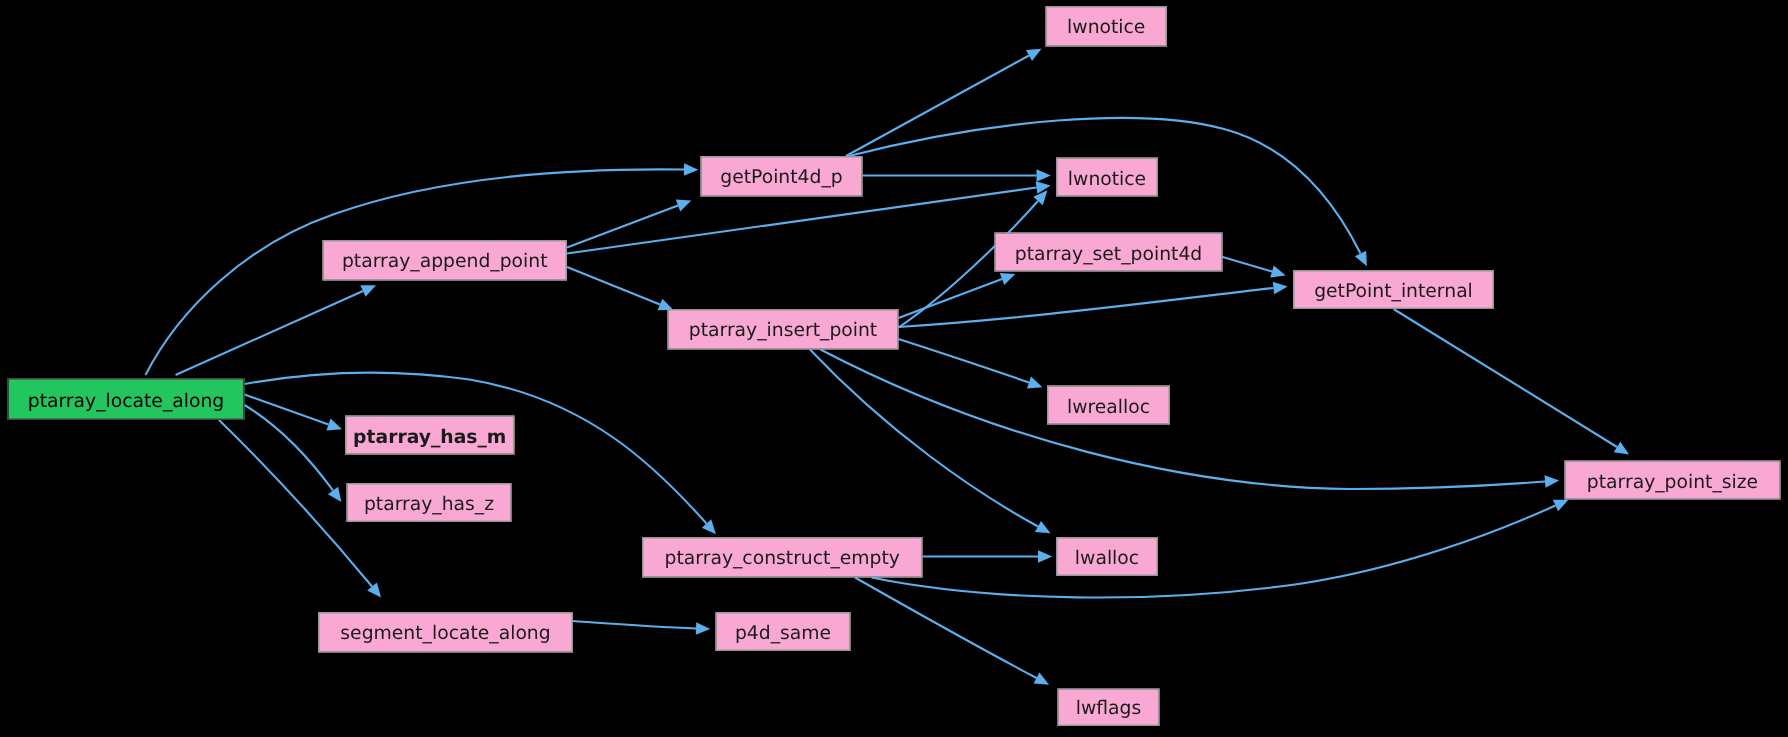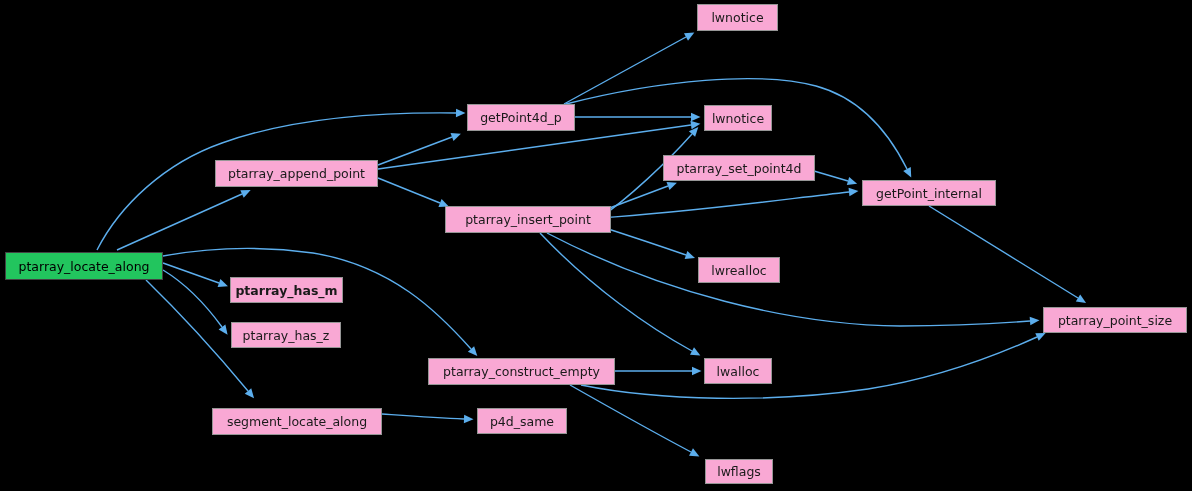--- a/index.html
+++ b/index.html
@@ -77,21 +77,21 @@
       </g>
   </svg>
   <div id="nodes-group">
       <div class="node highlighted" style="left: 5px; top: 252px; width: 158px; height: 28px;">ptarray_locate_along</div>
       <div class="node" style="left: 215px; top: 160px; width: 163px; height: 27px;">ptarray_append_point</div>
       <div class="node" style="left: 467px; top: 104px; width: 108px; height: 27px;">getPoint4d_p</div>
       <div class="node" style="left: 697px; top: 4px; width: 81px; height: 27px;">lwnotice</div>
       <div class="node" style="left: 704px; top: 105px; width: 68px; height: 26px;">lwnotice</div>
       <div class="node" style="left: 663px; top: 155px; width: 152px; height: 26px;">ptarray_set_point4d</div>
       <div class="node" style="left: 862px; top: 180px; width: 134px; height: 26px;">getPoint_internal</div>
-      <div class="node" style="left: 445px; top: 206px; width: 166px; height: 27px;">ptarray_insert_point</div>
+      <div class="node" style="left: 445px; top: 206px; width: 154px; height: 27px;">ptarray_insert_point</div>
       <div class="node" style="left: 698px; top: 257px; width: 82px; height: 26px;">lwrealloc</div>
       <div class="node" style="left: 1043px; top: 307px; width: 144px; height: 26px;">ptarray_point_size</div>
       <div class="node" style="left: 230px; top: 277px; width: 113px; height: 26px; font-weight: bold;">ptarray_has_m</div>
       <div class="node" style="left: 231px; top: 322px; width: 110px; height: 26px; text-align: center;">ptarray_has_z</div>
       <div class="node" style="left: 428px; top: 358px; width: 187px; height: 27px;">ptarray_construct_empty</div>
       <div class="node" style="left: 704px; top: 358px; width: 68px; height: 26px;">lwalloc</div>
       <div class="node" style="left: 212px; top: 408px; width: 170px; height: 27px;">segment_locate_along</div>
       <div class="node" style="left: 477px; top: 408px; width: 90px; height: 26px;">p4d_same</div>
       <div class="node" style="left: 705px; top: 459px; width: 68px; height: 25px;">lwflags</div>
     </div>

